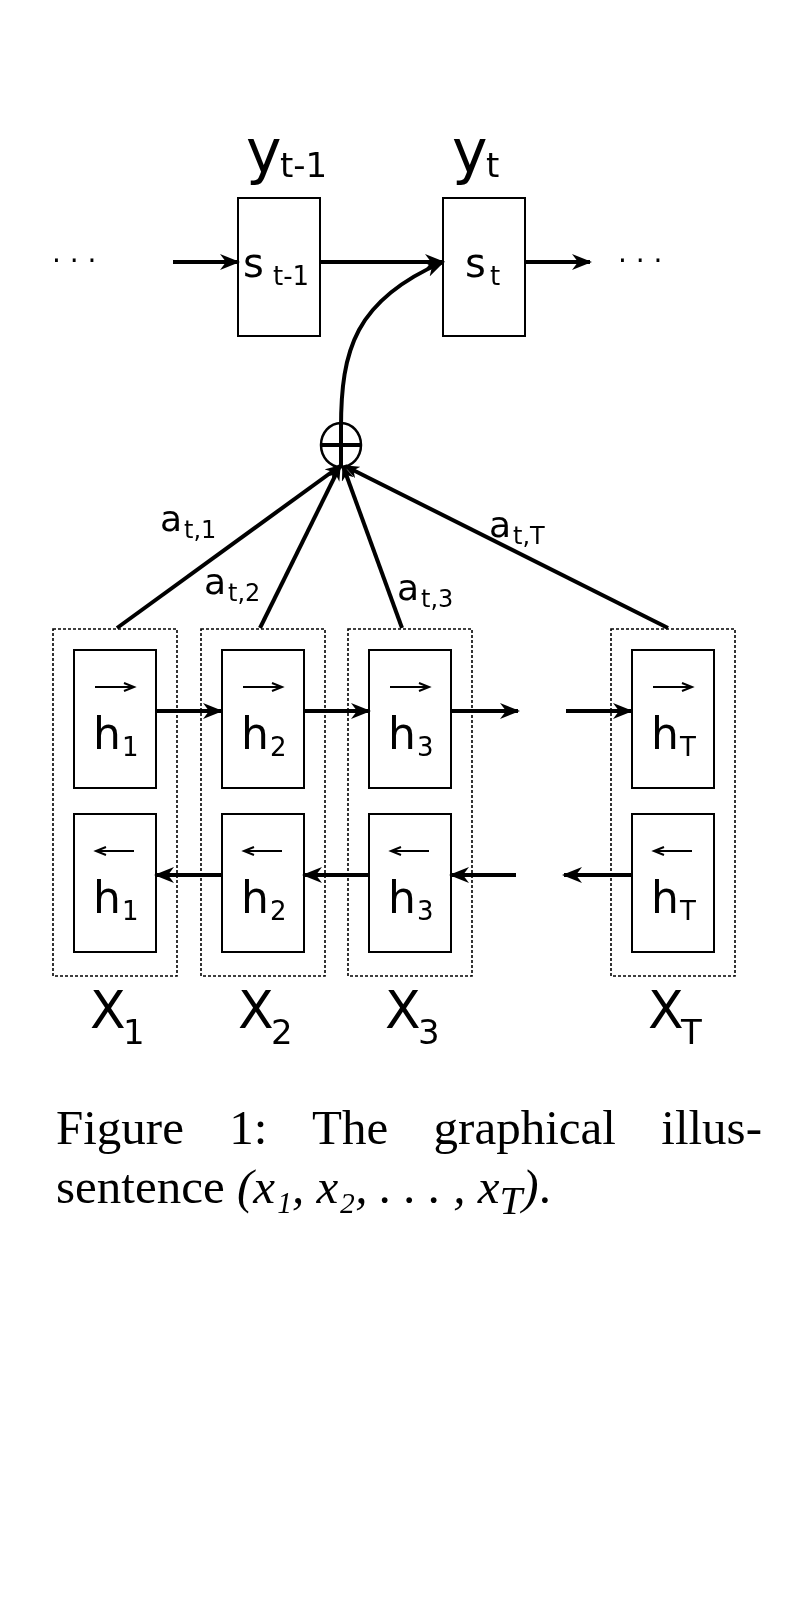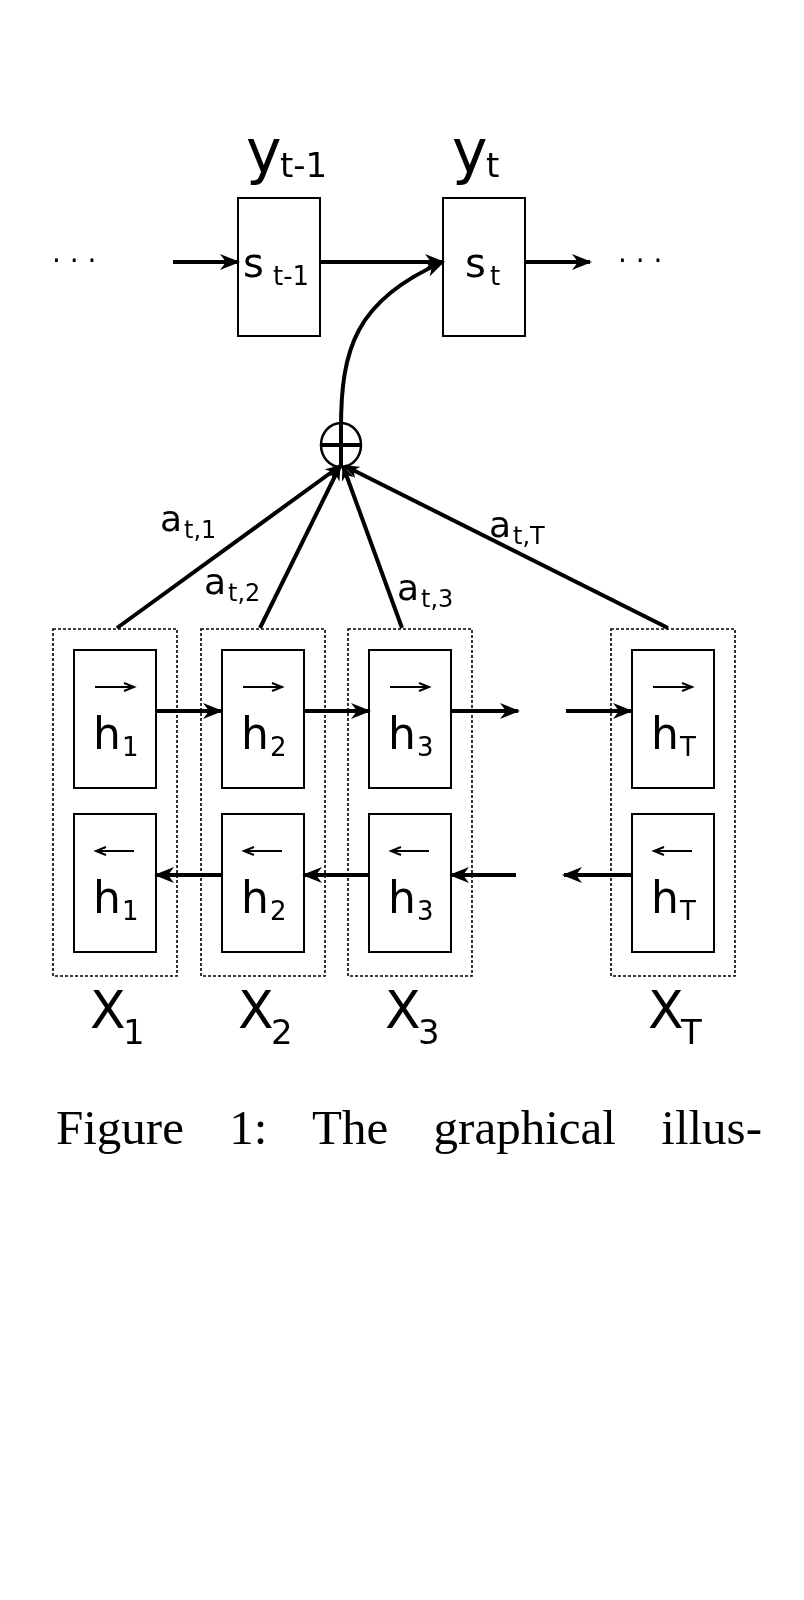--- a/index.html
+++ b/index.html
@@ -170,13 +170,14 @@
   <g>
     <line x1="221" y1="875" x2="156" y2="875" stroke="#000" stroke-width="4" marker-end="url(#arrowhead)"></line>
     <line x1="369" y1="875" x2="304" y2="875" stroke="#000" stroke-width="4" marker-end="url(#arrowhead)"></line>
     <line x1="516" y1="875" x2="451" y2="875" stroke="#000" stroke-width="4" marker-end="url(#arrowhead)"></line>
     <line x1="631" y1="875" x2="564" y2="875" stroke="#000" stroke-width="4" marker-end="url(#arrowhead)"></line>
   </g>
 </svg>
 
 <div class="caption">
   <span class="line">Figure 1:  The graphical illus-</span>
+  <span class="line last"><span>sentence </span><span class="math"><span>(x₁, x₂, . . . , x</span><sub>T</sub><span>)</span></span><span>.</span></span>
 </div>
 
 </body></html>

